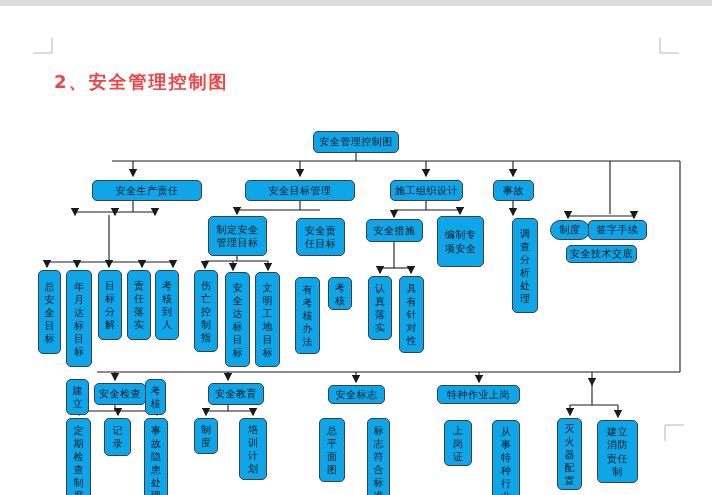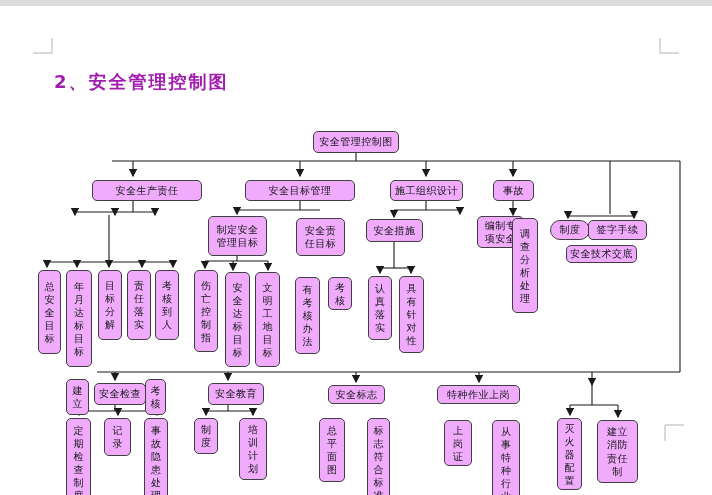--- a/index.html
+++ b/index.html
@@ -3,25 +3,25 @@
 <meta charset="utf-8">
 <style>
   html,body{margin:0;padding:0;}
   body{
     width:712px;height:495px;position:relative;overflow:hidden;
     background:#ffffff;font-family:"DejaVu Sans",sans-serif;
   }
   #top-edge{position:absolute;left:0;top:0;width:712px;height:6px;background:#dcdcdc;}
   #title{
     position:absolute;left:54px;top:70px;font-size:18px;font-weight:700;
-    color:#a21caf;letter-spacing:2px;white-space:nowrap;
+    color:#ef4444;letter-spacing:2px;white-space:nowrap;
   }
   #lines{position:absolute;left:0;top:0;}
   #flow .node{
-    position:absolute;box-sizing:border-box;background:#f0abfc;
+    position:absolute;box-sizing:border-box;background:#0ea5e9;
     border:1px solid #3f3f3f;border-radius:5px;
     display:flex;align-items:center;justify-content:center;
     text-align:center;font-size:10px;color:#151515;
     white-space:pre-line;line-height:1.32;letter-spacing:.5px;padding:1px;
   }
   #flow .node.v{line-height:1.3;letter-spacing:0;}
 </style>
 </head>
 <body>
 
@@ -121,21 +121,21 @@
     <div class="node" style="left: 313px; top: 131px; width: 86px; height: 22px;">安全管理控制图</div>
     <div class="node" style="left: 78px; top: 180px; width: 110px; height: 21px; margin-left: 14px;">安全生产责任</div>
     <div class="node" style="left: 245px; top: 180px; width: 110px; height: 21px;">安全目标管理</div>
     <div class="node" style="left: 390px; top: 180px; width: 73px; height: 21px; text-align: right;">施工组织设计</div>
     <div class="node" style="left: 493px; top: 180px; width: 41px; height: 21px;">事故</div>
     <div class="node" style="left: 208px; top: 216px; width: 59px; height: 40px;">制定安全
 管理目标</div>
     <div class="node" style="left: 296px; top: 218px; width: 49px; height: 38px;">安全责
 任目标</div>
     <div class="node" style="left: 366px; top: 219px; width: 57px; height: 23px;">安全措施</div>
-    <div class="node" style="left: 437px; top: 216px; width: 47px; height: 32px; margin-left: 40px;">编制专
+    <div class="node" style="left: 437px; top: 216px; width: 47px; height: 51px;">编制专
 项安全</div>
     <div class="node v" style="left: 512px; top: 218px; width: 26px; height: 95px;">调
 查
 分
 析
 处
 理</div>
     <div class="node" style="left: 550px; top: 220px; width: 40px; height: 20px; border-radius: 10px;">制度</div>
     <div class="node" style="left: 588px; top: 220px; width: 59px; height: 20px;">签字手续</div>
     <div class="node" style="left: 566px; top: 245px; width: 71px; height: 18px;">安全技术交底</div>

